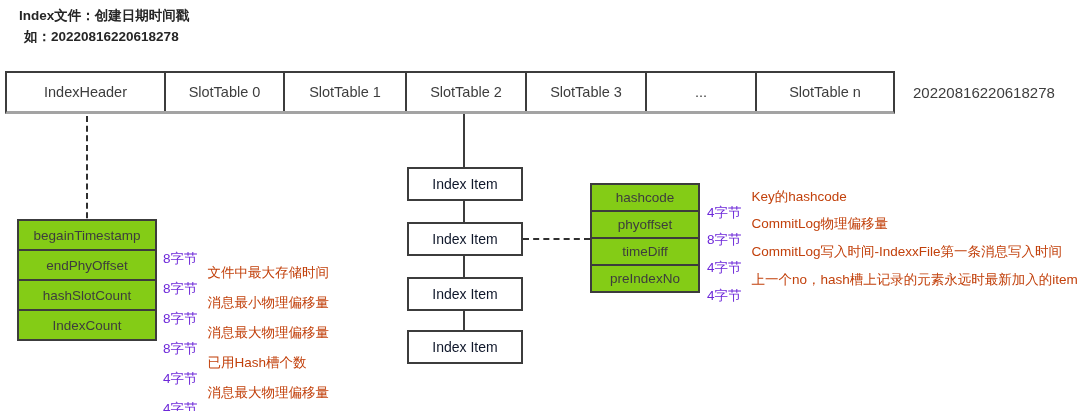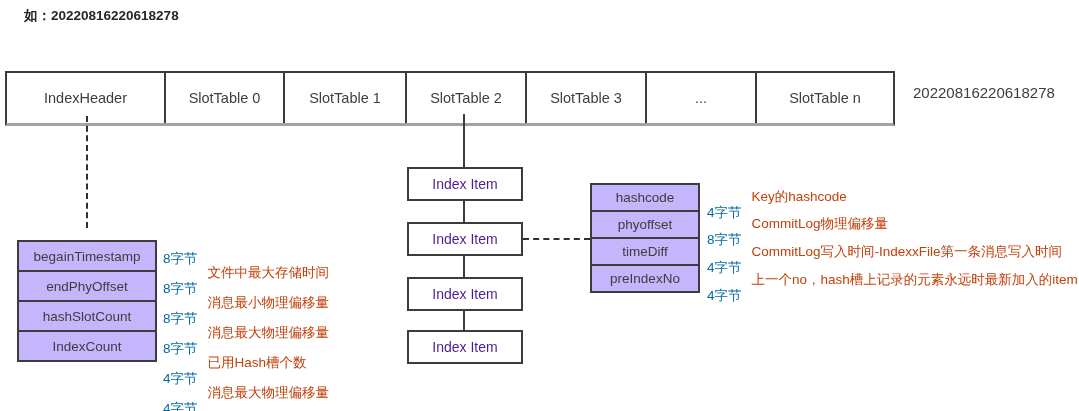--- a/index.html
+++ b/index.html
@@ -4,55 +4,56 @@
 <style>
   html,body{margin:0;padding:0;background:#fff;}
   body{font-family:"Liberation Sans","DejaVu Sans",sans-serif;}
   .canvas{position:relative;width:1079px;height:411px;background:#ffffff;overflow:hidden;color:#3d3d3d;}
 
   
   .title{position:absolute;left:19px;top:5px;font-size:13.5px;font-weight:700;color:#262626;line-height:21px;white-space:nowrap;}
   .title .l2{padding-left:5px;}
 
   
-  .hrow{position:absolute;left:5px;top:71px;height:55px;display:flex;box-sizing:border-box;
+  .hrow{position:absolute;left:5px;top:71px;height:43px;display:flex;box-sizing:border-box;
         border:2px solid #3c3c3c;border-bottom:3px solid #a3a3a3;background:#fff;}
   .hcell{display:flex;align-items:center;justify-content:center;font-size:14.5px;color:#3d3d3d;
          border-left:2px solid #3c3c3c;box-sizing:border-box;white-space:nowrap;}
   .hcell:first-child{border-left:none;}
   .ts-note{position:absolute;left:913px;top:71px;height:43px;line-height:43px;font-size:15px;color:#3d3d3d;white-space:nowrap;}
 
   
   .vtable{position:absolute;}
   .vrow{box-sizing:border-box;border:2px solid #3c3c3c;margin-top:-2px;display:flex;align-items:center;justify-content:center;
-        font-size:13.5px;color:#3d3d3d;background:#c4b5fd;}
+        font-size:13.5px;color:#3d3d3d;background:#84cc16;}
   .vrow:first-child{margin-top:0;}
   .lt .vrow{width:140px;height:32px;}
   .rt .vrow{width:110px;height:29px;}
 
   
   .ann{position:absolute;display:flex;align-items:center;white-space:nowrap;font-size:13.5px;}
-  .ann .size{color:#0369a1;margin-top:32px;}
+  .ann .size{color:#6d28d9;margin-top:32px;}
   .ann .desc{color:#c2410c;margin-left:10px;}
 
   
   .itembox{position:absolute;left:407px;width:116px;height:34px;box-sizing:border-box;border:2px solid #3c3c3c;
-           display:flex;align-items:center;justify-content:center;font-size:14px;color:#4c1d95;background:#fff;}
+           display:flex;align-items:center;justify-content:center;font-size:14px;color:#0f172a;background:#fff;}
 
   
   .vline{position:absolute;width:0;border-left:2px solid #3c3c3c;}
   .vdash{position:absolute;width:0;border-left:2px dashed #2f2f2f;}
   .hdash{position:absolute;height:0;border-top:2px dashed #2f2f2f;}
 </style>
 </head>
 <body>
 
 <div class="canvas">
 
   <div class="title">
+    <div>Index文件：创建日期时间戳</div>
     <div class="l2">如：20220816220618278</div>
   </div>
 
   <div class="hrow">
     <div class="hcell" style="width:157px">IndexHeader</div>
     <div class="hcell" style="width:119px">SlotTable 0</div>
     <div class="hcell" style="width:122px">SlotTable 1</div>
     <div class="hcell" style="width:120px">SlotTable 2</div>
     <div class="hcell" style="width:120px">SlotTable 3</div>
     <div class="hcell" style="width:110px">...</div>
@@ -60,21 +61,21 @@
   </div>
   <div class="ts-note">20220816220618278</div>
 
   <div class="vdash" style="left:86px;top:116px;height:112px;"></div>
   <div class="vline" style="left:463px;top:114px;height:53px;"></div>
   <div class="vline" style="left:463px;top:201px;height:21px;"></div>
   <div class="vline" style="left:463px;top:256px;height:21px;"></div>
   <div class="vline" style="left:463px;top:311px;height:19px;"></div>
   <div class="hdash" style="left:523px;top:238px;width:67px;"></div>
 
-  <div class="vtable lt" style="left:17px;top:240px;">
+  <div class="vtable lt" style="left:17px;top:219px;">
     <div class="vrow">begainTimestamp</div>
     <div class="vrow">endPhyOffset</div>
     <div class="vrow">hashSlotCount</div>
     <div class="vrow">IndexCount</div>
   </div>
 
   <div class="ann" style="left:163px;top:228px;height:30px;">
     <span class="size">8字节</span>
   </div>
   <div class="ann" style="left:163px;top:258px;height:30px;">

